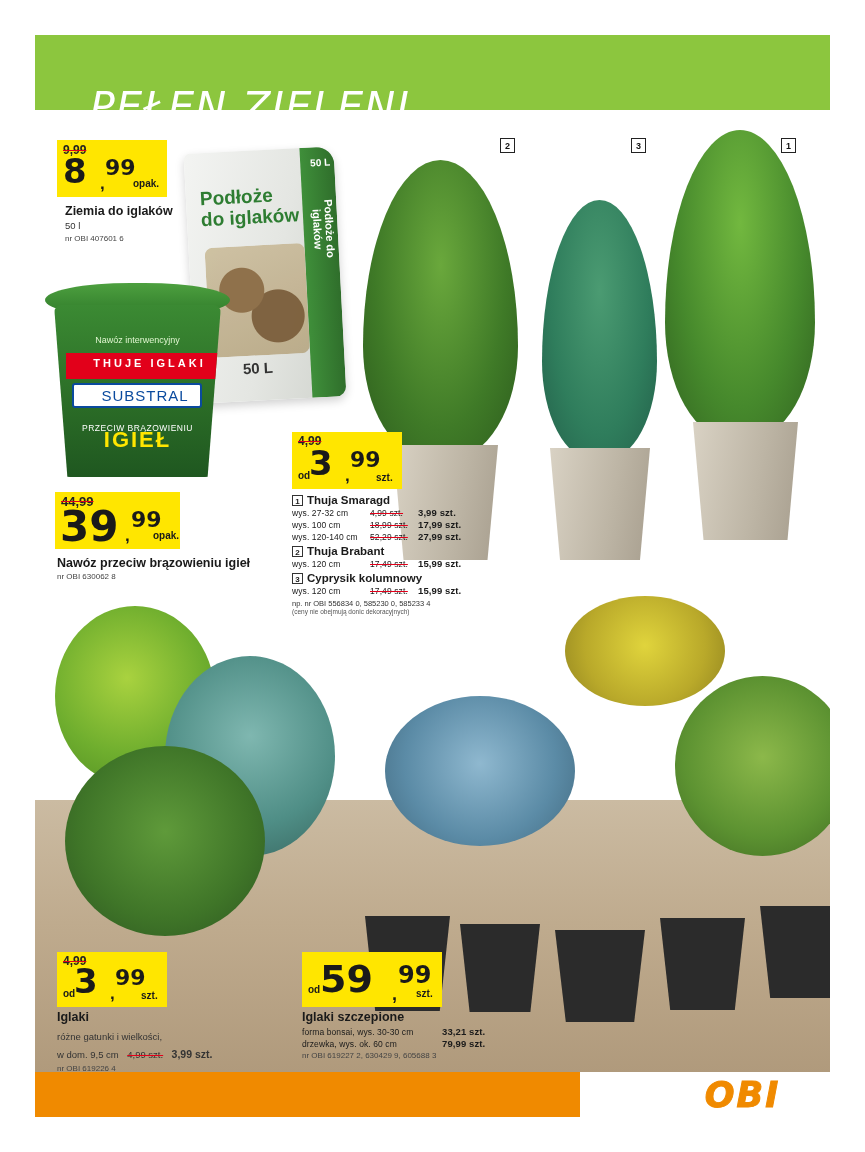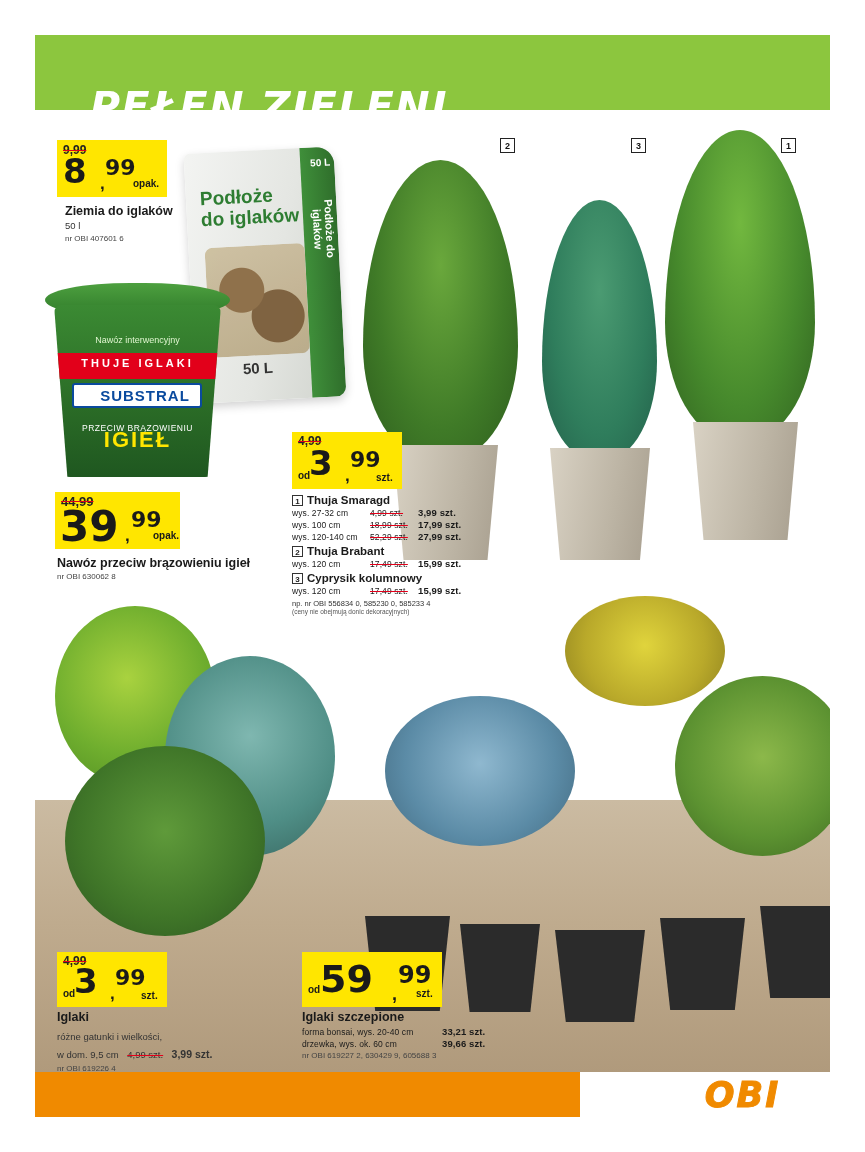--- a/index.html
+++ b/index.html
@@ -16,21 +16,21 @@
     background:#fff;
   }
 
   
   .banner {
     position:absolute; left:35px; top:35px; width:795px; height:75px;
     background:#8cc63e;
   }
   .banner-title {
     position:absolute; left:55px; top:48px;
-    font-size:41px; font-weight:bold; letter-spacing:1.5px;
+    font-size:41px; font-weight:normal; letter-spacing:1.5px;
     color:#ffffff; font-style:italic;
     font-family:"DejaVu Sans", sans-serif;
   }
 
   
   .tag {
     position:absolute;
     background:#ffe600;
     color:#1a1a1a;
   }
@@ -210,31 +210,31 @@
     border-radius:90px/18px;
   }
   .bucket .body {
     position:absolute; left:9px; top:22px; width:167px; height:172px;
     background:linear-gradient(180deg,#3b8a33,#2a6b26 60%,#1f5720);
     border-radius:8px 8px 16px 16px;
     clip-path: polygon(0 0,100% 0,92% 100%,8% 100%);
     overflow:hidden;
   }
   .bucket .band {
-    position:absolute; left:0; top:48px; width:100%; height:26px;
+    position:absolute; left:12px; top:48px; width:100%; height:26px;
     background:#e2001a;
   }
   .bucket .band span {
     position:absolute; left:0; top:4px; width:100%; text-align:center;
     color:#fff; font-size:11px; font-weight:bold; letter-spacing:3px;
   }
   .bucket .brand {
     position:absolute; left:18px; top:78px; width:130px; height:25px;
     background:#fff; border:2px solid #0a4a9e; border-radius:3px;
-    color:#0a4a9e; font-size:15px; font-weight:bold; text-align:center;
+    color:#0a4a9e; font-size:15px; font-weight:normal; text-align:center;
     line-height:22px; letter-spacing:1px;padding-left:16px;
   }
   .bucket .t1 {
     position:absolute; left:0; top:30px; width:100%; text-align:center;
     color:#dff5cf; font-size:9px;
   }
   .bucket .t2 {
     position:absolute; left:0; top:118px; width:100%; text-align:center;
     color:#fff; font-size:8.5px; letter-spacing:.5px;
   }
@@ -445,26 +445,26 @@
   <div class="tag" id="tag-szcz">
     <span class="od">od</span>
     <span class="big">59</span>
     <span class="comma">,</span>
     <span class="cents">99</span>
     <span class="unit">szt.</span>
   </div>
   <div class="caption" id="cap-szcz">
     <div class="name">Iglaki szczepione</div>
     <div class="spec-row">
-      <span class="d" style="width:140px;">forma bonsai, wys. 20-40 cm</span>
+      <span class="d" style="width:140px;">forma bonsai, wys. 30-30 cm</span>
       <span class="n">33,21 szt.</span>
     </div>
     <div class="spec-row">
       <span class="d" style="width:140px;">drzewka, wys. ok. 60 cm</span>
-      <span class="n">39,66 szt.</span>
+      <span class="n">79,99 szt.</span>
     </div>
     <div class="code">nr OBI 619227 2, 630429 9, 605688 3</div>
   </div>
 
   <div class="footer-bar"></div>
   <div class="footer-green"></div>
   <div class="page-num">11</div>
   <div class="obi-logo">
     <span class="obi-text">OBI</span>
   </div>

